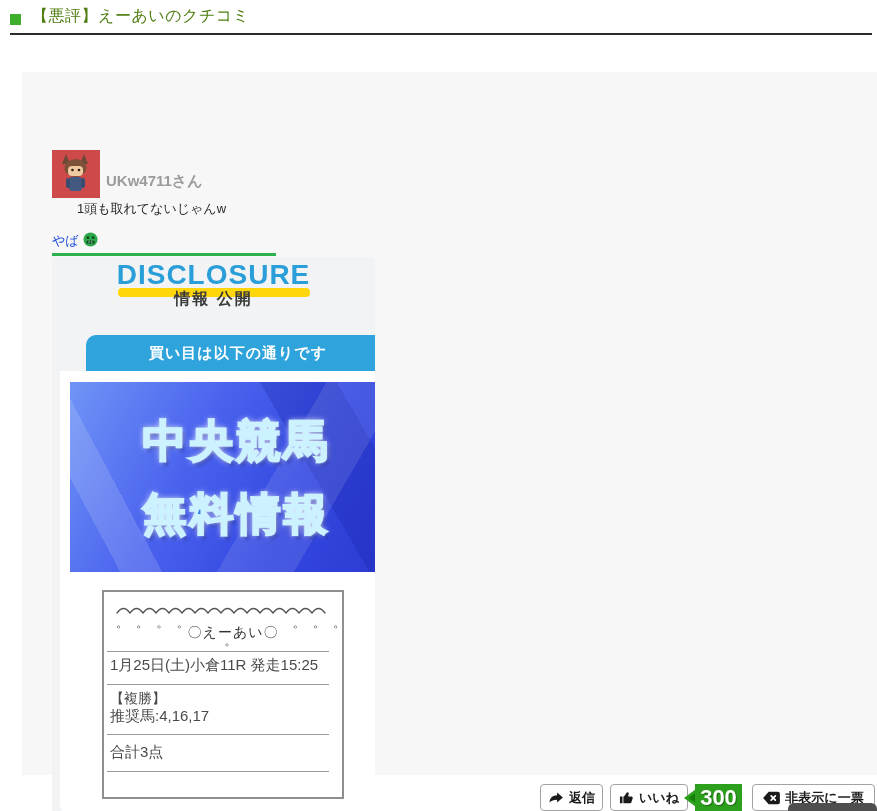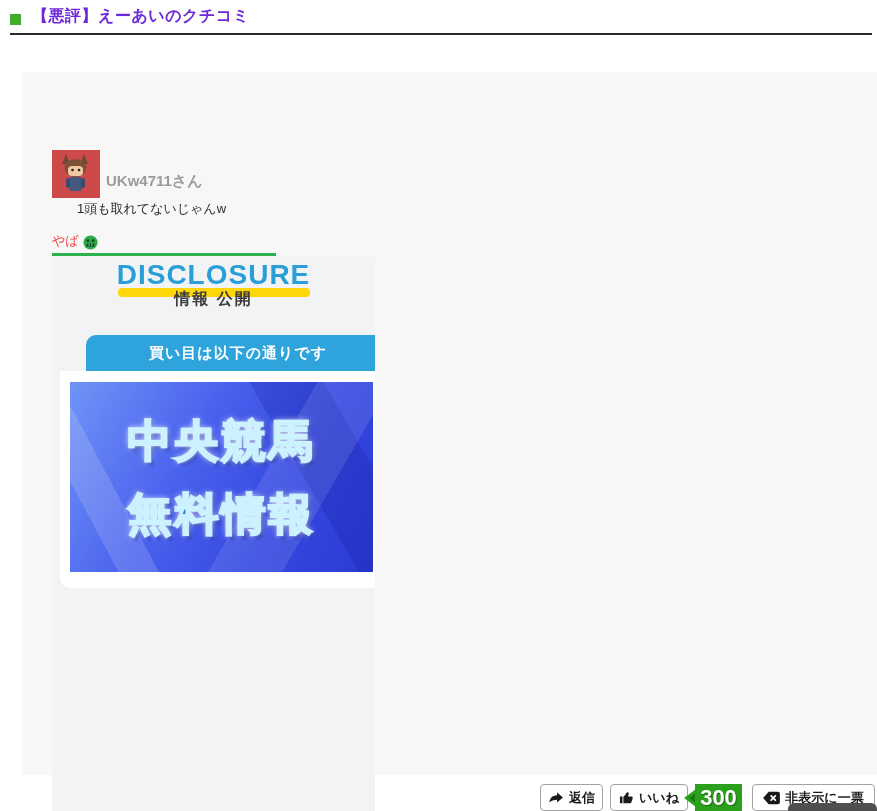--- a/index.html
+++ b/index.html
@@ -1,41 +1,41 @@
 <!DOCTYPE html>
 <html><head>
 <meta charset="utf-8">
 <style>
   html,body{margin:0;padding:0;background:#fff;}
   body{font-family:"Liberation Sans","DejaVu Sans",sans-serif;}
   #page{position:relative;width:877px;height:811px;background:#fff;overflow:hidden;}
 
   
   .hd-bullet{position:absolute;left:10px;top:14px;width:11px;height:11px;background:#3fae2d;}
-  .hd-title{position:absolute;left:32px;top:6px;font-size:16px;font-weight:bold;color:#6d28d9;letter-spacing:.5px;text-align:right;}
+  .hd-title{position:absolute;left:32px;top:6px;font-size:16px;font-weight:normal;color:#4d7c0f;letter-spacing:.5px;text-align:right;}
   .hd-rule{position:absolute;left:10px;top:33px;width:862px;height:0;border-top:2px solid #2b2b2b;}
 
   
   .panel{position:absolute;left:22px;top:72px;width:855px;height:703px;background:#f7f7f8;}
   .avatar{position:absolute;left:30px;top:78px;width:48px;height:48px;background:#ce4a4a;overflow:hidden;}
   .username{position:absolute;left:84px;top:100px;font-size:15px;font-weight:bold;color:#9b9b9b;}
   .c-line1{position:absolute;left:30px;top:128px;font-size:13px;color:#2b2b2b;margin-left:25px;}
-  .c-line2{position:absolute;left:30px;top:160px;font-size:13px;color:#ef4444;display:flex;align-items:flex-end;gap:4px;}
+  .c-line2{position:absolute;left:30px;top:160px;font-size:13px;color:#1d4ed8;display:flex;align-items:flex-start;gap:4px;}
   .green-rule{position:absolute;left:30px;top:181px;width:224px;height:3px;background:#2bb24c;}
 
   
   .attachment{position:absolute;left:30px;top:185px;width:323px;height:590px;background:#f1f3f5;overflow:hidden;cursor:pointer;}
   .disc-title{position:absolute;left:0;top:2px;width:100%;text-align:center;font-size:28px;font-weight:bold;color:#2a9ed8;z-index:2;letter-spacing:1px;}
   .disc-bar{position:absolute;left:66px;top:31px;width:192px;height:9px;background:#ffd60a;border-radius:4px;z-index:1;}
   .disc-sub{position:absolute;left:0;top:32px;width:100%;text-align:center;font-size:16px;font-weight:bold;color:#3a3a3a;letter-spacing:2px;z-index:2;}
   .cardwrap{position:absolute;left:8px;top:78px;width:330px;}
   .banner{height:36px;line-height:36px;background:#2ea3dc;border-radius:10px 10px 0 0;text-align:center;color:#fff;font-weight:bold;font-size:15px;letter-spacing:1px;margin-left:26px;}
   .card{background:#fff;border-radius:0 0 10px 10px;padding:11px 0 16px 0;}
   .graphic{position:relative;margin-left:10px;width:303px;height:190px;overflow:hidden;
-     background:linear-gradient(118deg,#7094f6 0%,#4a63ee 38%,#3347e0 70%,#2c3bd2 100%);}
+     background:linear-gradient(118deg,#7094f6 0%,#4a63ee 38%,#3347e0 70%,#2c3bd2 100%);padding-left:15px;}
   .graphic::after{content:"";position:absolute;inset:0;
      background:
        linear-gradient(62deg,transparent 12%,rgba(255,255,255,.14) 12%,rgba(255,255,255,.14) 22%,transparent 22%),
        linear-gradient(120deg,transparent 60%,rgba(255,255,255,.10) 60%,rgba(255,255,255,.10) 78%,transparent 78%),
        linear-gradient(60deg,transparent 70%,rgba(20,30,160,.25) 70%,rgba(20,30,160,.25) 88%,transparent 88%);}
   .graphic-inner{position:relative;z-index:2;padding-top:22px;text-align:center;}
   .graphic-line{font-size:44px;font-weight:bold;line-height:73px;letter-spacing:3px;color:#2e7be5;
      -webkit-text-stroke:2px #cdf2ff;
      text-shadow:0 0 6px #ffffff,0 0 2px #e6fbff,3px 4px 3px rgba(8,20,120,.45);}
   .ticket{position:relative;margin:18px 0 0 42px;width:238px;height:205px;border:2px solid #8f8f8f;background:#fff;color:#4a4a4a;}
@@ -106,20 +106,34 @@
         <div class="banner">買い目は以下の通りです</div>
         <div class="card">
 
           <div class="graphic">
             <div class="graphic-inner">
               <div class="graphic-line">中央競馬</div>
               <div class="graphic-line">無料情報</div>
             </div>
           </div>
 
+          <div class="ticket">
+            <svg class="t-wavy" width="212" height="11" viewBox="0 0 212 11">
+              <path d="M1 9 q6.5 -9 13 0 q6.5 -9 13 0 q6.5 -9 13 0 q6.5 -9 13 0 q6.5 -9 13 0 q6.5 -9 13 0 q6.5 -9 13 0 q6.5 -9 13 0 q6.5 -9 13 0 q6.5 -9 13 0 q6.5 -9 13 0 q6.5 -9 13 0 q6.5 -9 13 0 q6.5 -9 13 0 q6.5 -9 13 0 q6.5 -9 13 0" fill="none" stroke="#555" stroke-width="1.3" stroke-linecap="round"></path>
+            </svg>
+            <div class="t-brand">゜ ゜ ゜ ゜ 〇えーあい〇 ゜ ゜ ゜ ゜</div>
+            <div class="t-hr" style="top:59px"></div>
+            <div class="t-row" style="top:64px">1月25日(土)小倉11R 発走15:25</div>
+            <div class="t-hr" style="top:92px"></div>
+            <div class="t-row" style="top:98px;font-size:14px">【複勝】</div>
+            <div class="t-row" style="top:115px">推奨馬:4,16,17</div>
+            <div class="t-hr" style="top:142px"></div>
+            <div class="t-row" style="top:151px">合計3点</div>
+            <div class="t-hr" style="top:179px"></div>
+          </div>
 
         </div>
       </div>
     </div>
   </div>
 
   <div class="btn" style="left:540px;width:61px">
     <span class="icon">
       <svg width="16" height="13" viewBox="0 0 22 16">
         <path d="M2 15 C2.5 8 7 5.2 12.5 5 L12.5 1.2 L20.5 8 L12.5 14.8 L12.5 11 C8 11 4.5 12 2 15 Z" fill="#1a1a1a"></path>

